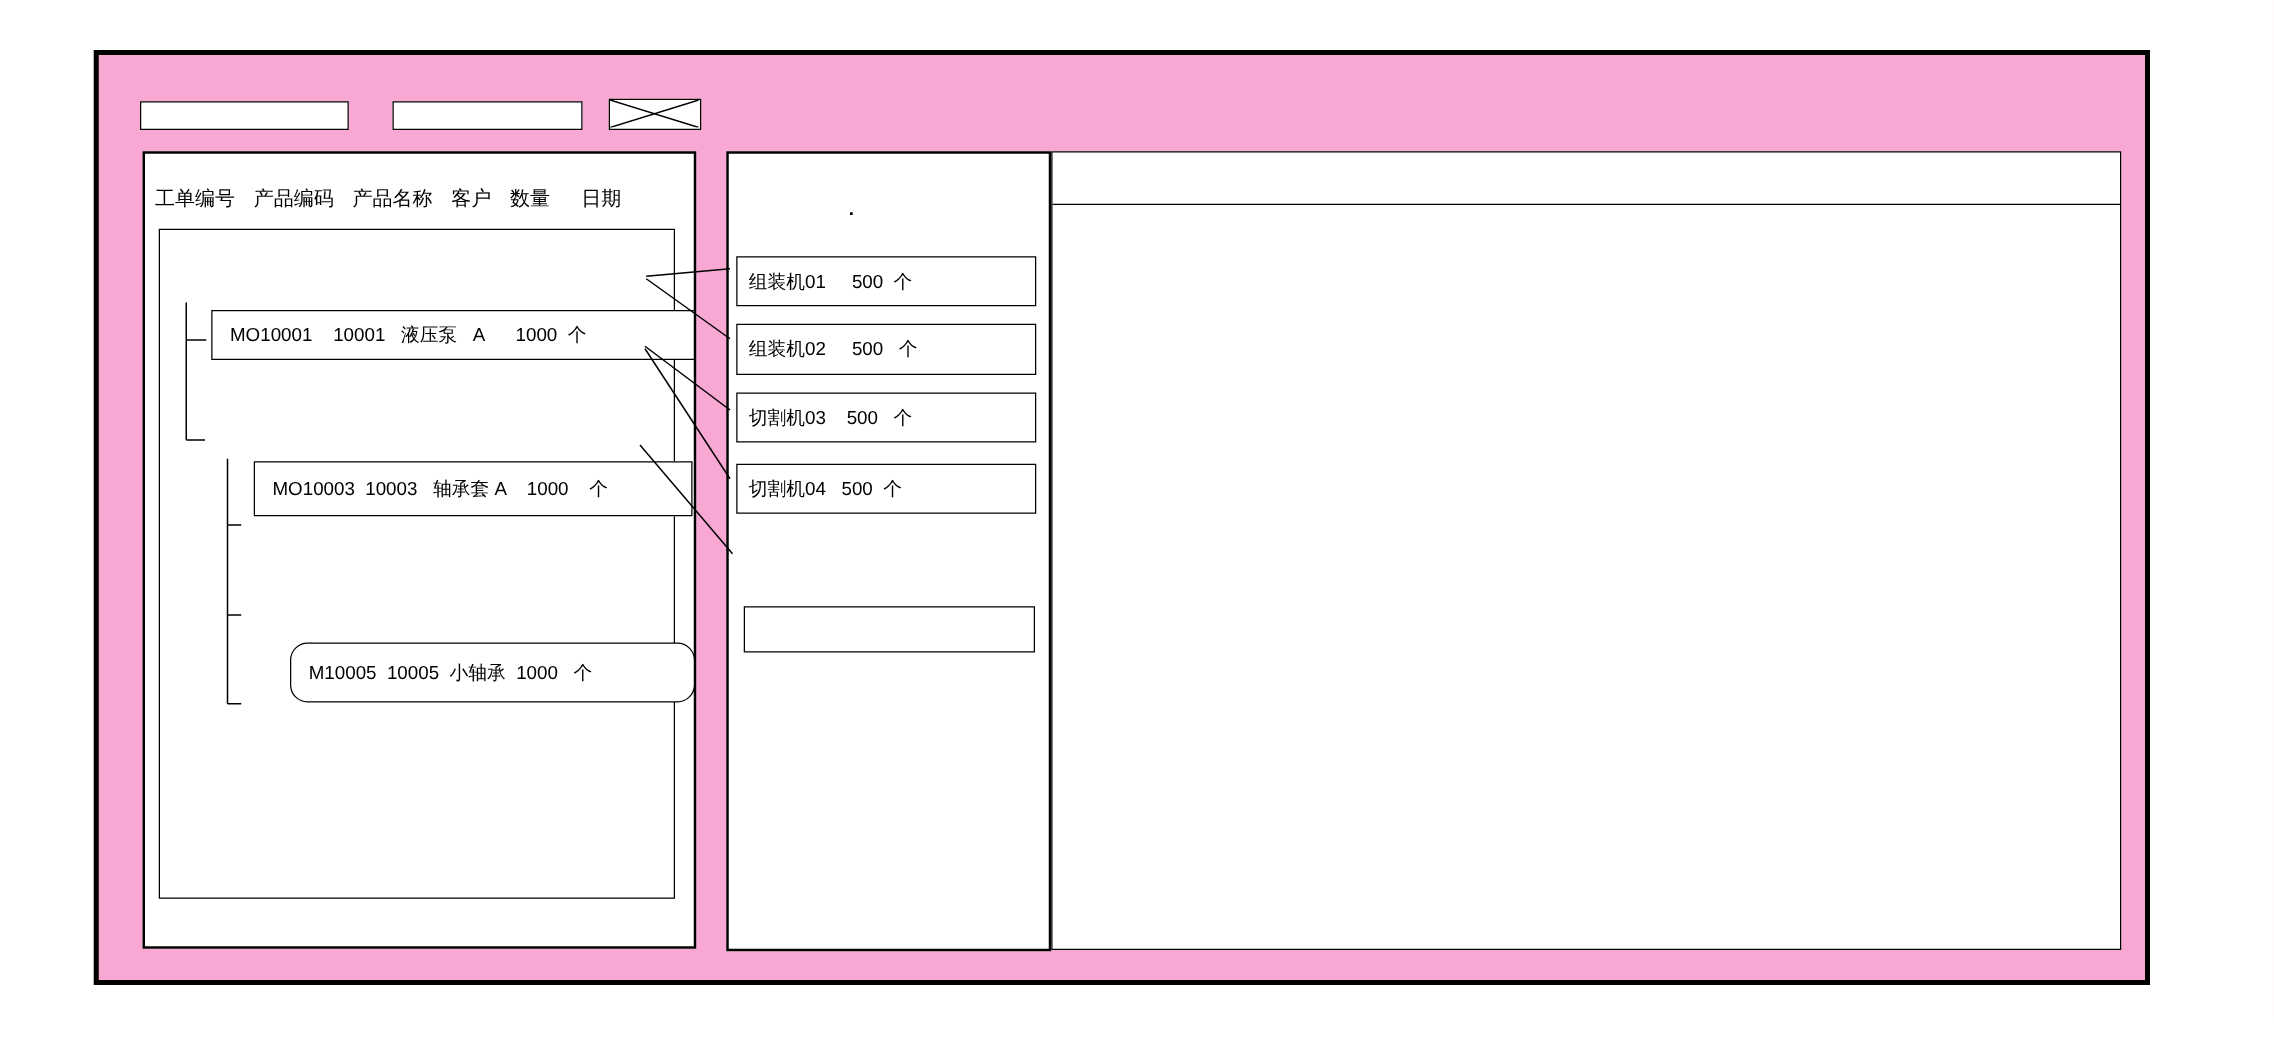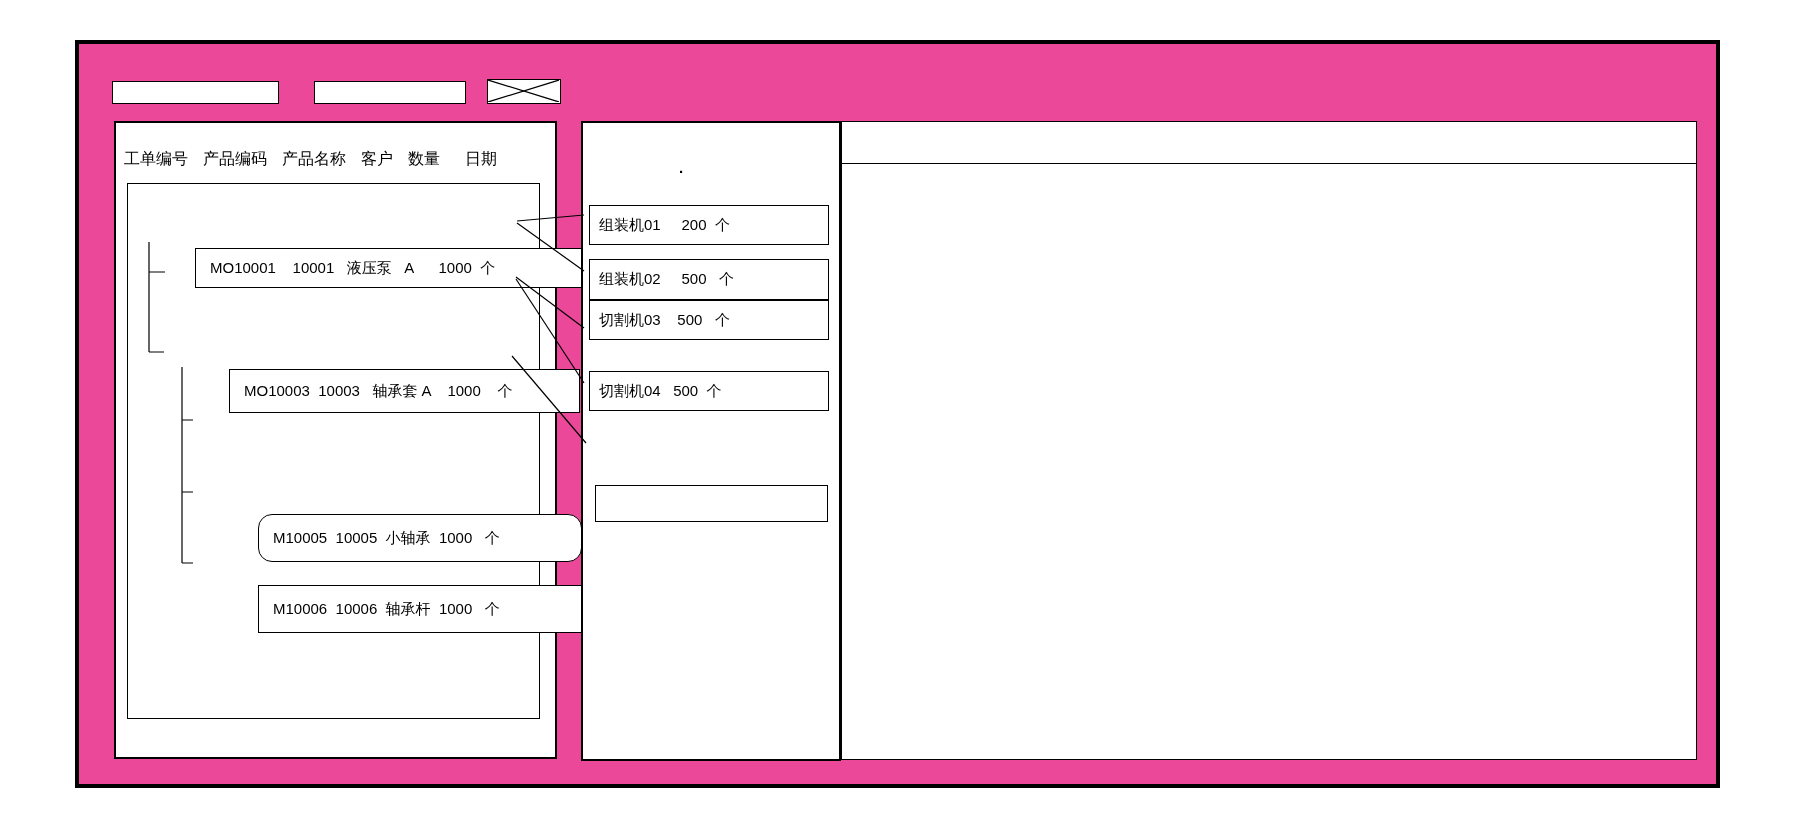--- a/index.html
+++ b/index.html
@@ -2,21 +2,21 @@
 <html><head>
 <meta charset="utf-8">
 <style>
   * { margin:0; padding:0; box-sizing:border-box; }
   html,body { width:1819px; height:833px; background:#ffffff; font-family:"Liberation Sans", sans-serif; color:#000; overflow:hidden; position:relative; }
 
   .abs { position:absolute; }
 
   .window {
     left:75px; top:40px; width:1645px; height:748px;
-    border:4px solid #000; background:#ec4899;
+    border:4px solid #000; background:#f9a8d4;
   }
 
   .tb-field {
     border:1.5px solid #000; background:#fff;
     font-size:14px; line-height:20px; padding:0 4px;
   }
   .close-box { border:1.5px solid #000; background:#fff; }
   .close-box svg { display:block; }
 
   .panel { border:2px solid #000; background:#fff; }
@@ -25,21 +25,21 @@
     display:flex; gap:15px; font-size:16px; white-space:nowrap;
     align-items:center; height:24px;
   }
   .col-header .col-date { margin-left:10px; }
 
   .tree-container { border:1.5px solid #000; background:#fff; }
 
   .node-box {
     border:1.5px solid #000; background:#fff;
     display:flex; align-items:center;
-    font-size:15px; white-space:pre; padding-left:14px;margin-left:26px;
+    font-size:15px; white-space:pre; padding-left:14px;
   }
   .machine-box {
     border:1.5px solid #000; background:#fff;
     display:flex; align-items:center;
     font-size:15px; white-space:pre; padding-left:9px;
   }
 
   .divider-line { border-top:1.5px solid #000; width:100%; }
 
   .stray-dot { font-size:15px; font-weight:bold; }
@@ -70,29 +70,28 @@
       <span>客户</span>
       <span>数量</span>
       <span class="col-date">日期</span>
     </div>
 
     <div class="abs tree-container" style="left:11px; top:60px; width:413px; height:536px;"></div>
 
     <div class="abs node-box" style="left:53px; top:125px; width:387px; height:40px;">MO10001    10001   液压泵   A      1000  个</div>
     <div class="abs node-box" style="left:87px; top:246px; width:351px; height:44px;">MO10003  10003   轴承套 A    1000    个</div>
     <div class="abs node-box" style="left:116px; top:391px; width:324px; height:48px;border-radius:14px;">M10005  10005  小轴承  1000   个</div>
-    <div class="abs node-box" style="left:116px; top:462px; width:324px; height:48px;">M10006  10006  轴承杆  1000   个</div>
   </div>
 
   <div class="abs panel" style="left:502px; top:77px; width:260px; height:640px;">
     <div class="abs stray-dot" style="left:96px; top:36px;">.</div>
 
-    <div class="abs machine-box" style="left:6px; top:82px; width:240px; height:40px;">组装机01     200  个</div>
+    <div class="abs machine-box" style="left:6px; top:82px; width:240px; height:40px;">组装机01     500  个</div>
     <div class="abs machine-box" style="left:6px; top:136px; width:240px; height:41px;">组装机02     500   个</div>
-    <div class="abs machine-box" style="left:6px; top:177px; width:240px; height:40px;">切割机03    500   个</div>
+    <div class="abs machine-box" style="left:6px; top:191px; width:240px; height:40px;">切割机03    500   个</div>
     <div class="abs machine-box" style="left:6px; top:248px; width:240px; height:40px;">切割机04   500  个</div>
     <div class="abs machine-box" style="left:12px; top:362px; width:233px; height:37px;"></div>
   </div>
 
   <div class="abs panel" style="left:762px; top:77px; width:856px; height:639px; border-width:1.5px;">
     <div class="abs" style="left:0; top:0; width:100%; height:41px;"></div>
     <div class="abs divider-line" style="left:0; top:41px;"></div>
     <div class="abs" style="left:0; top:43px; width:100%; height:590px;"></div>
   </div>
 </div>

